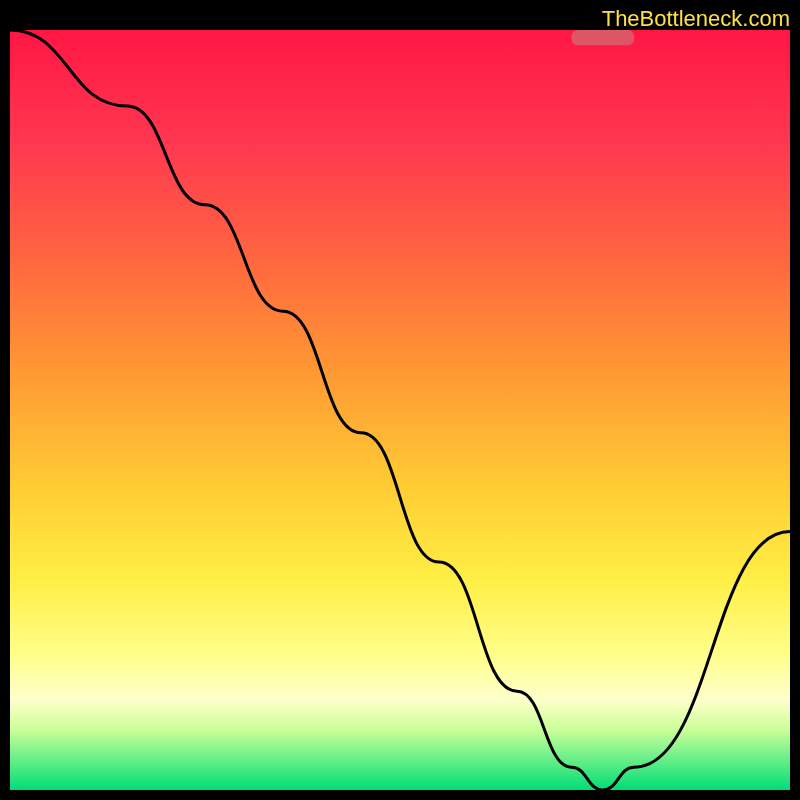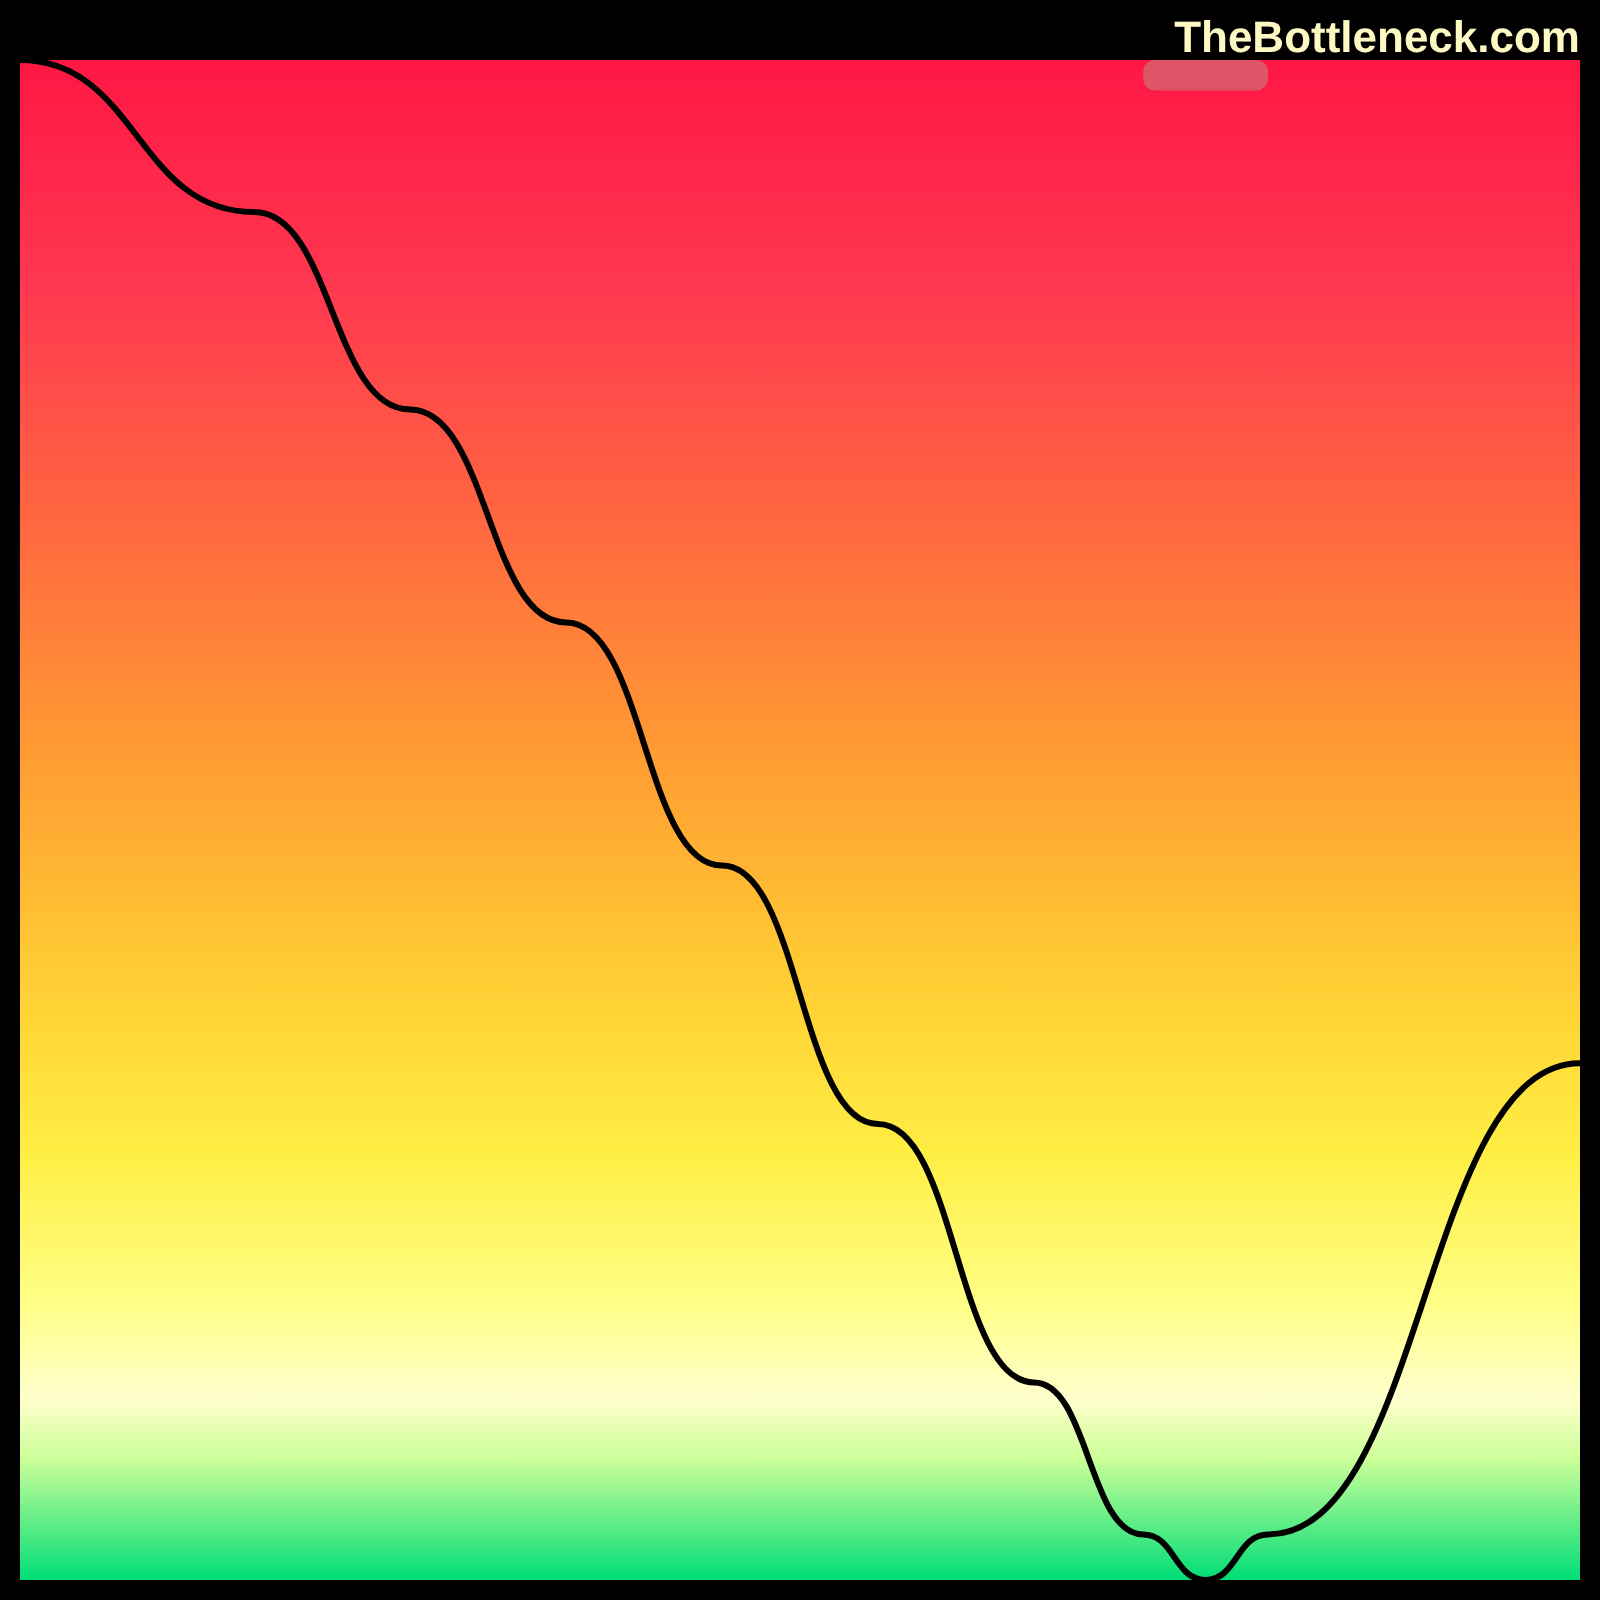--- a/index.html
+++ b/index.html
@@ -11,23 +11,23 @@
       width: 800px;
       height: 800px;
       background: #000;
       position: relative;
       font-family: Arial, sans-serif;
     }
     .watermark {
       position: absolute;
       top: 6px;
       right: 10px;
-      color: #fef9c3;
+      color: #fde047;
       font-size: 22px;
-      font-weight: bold;
+      font-weight: normal;
       z-index: 10;
     }
     .chart-container {
       position: absolute;
       top: 30px;
       left: 10px;
       right: 10px;
       bottom: 10px;
       background: #000;
     }

